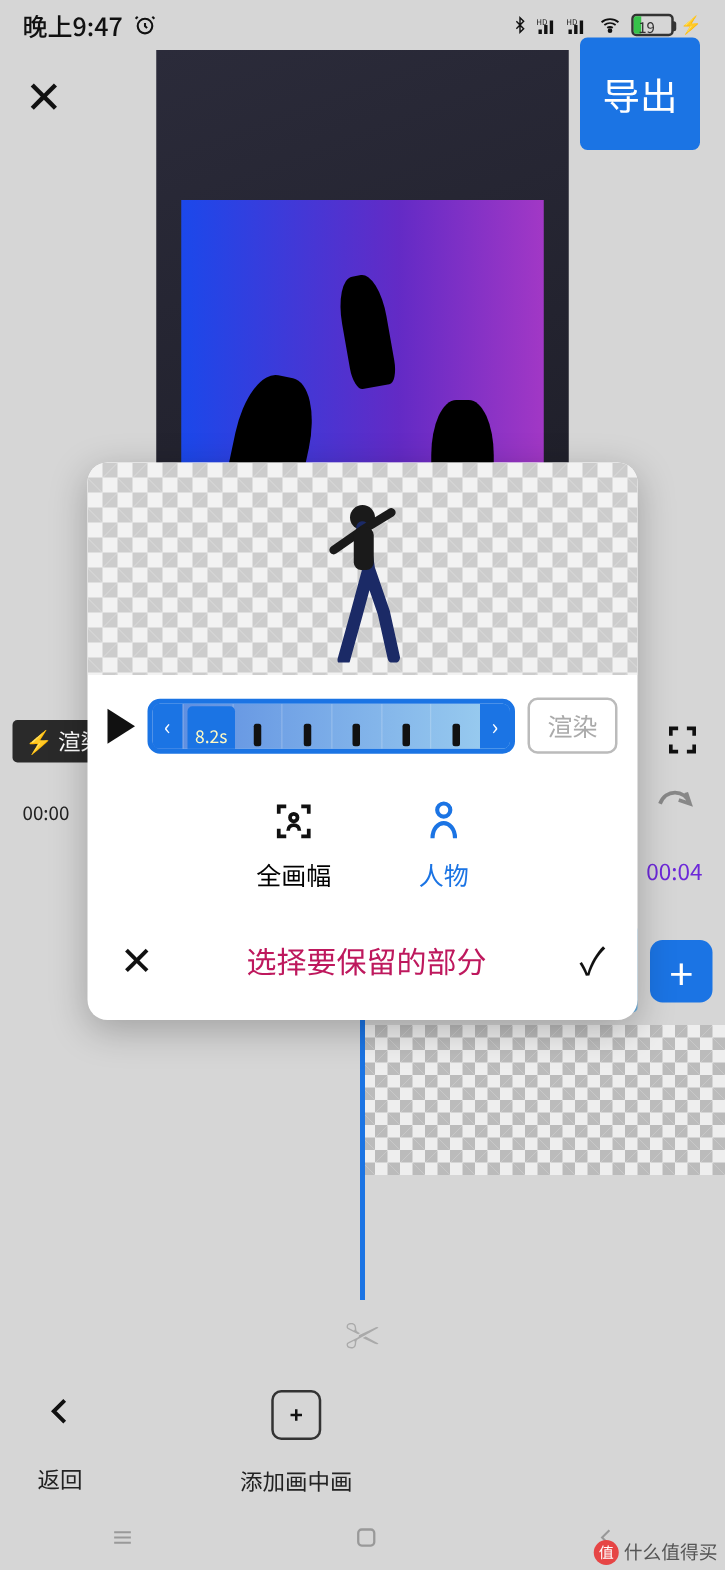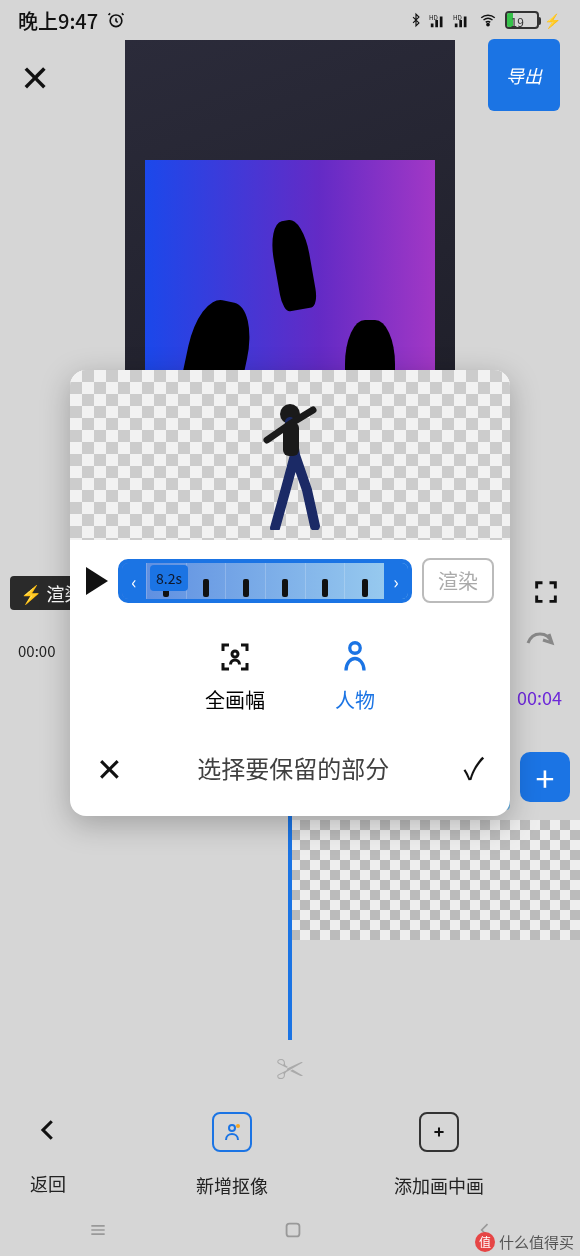--- a/index.html
+++ b/index.html
@@ -47,22 +47,21 @@
     height: 70px;
     display: flex;
     align-items: center;
     justify-content: space-between;
     padding: 0 20px;
   }
   .close-x { font-size: 36px; color: #111; line-height: 1; }
   .export-btn {
     background:#1b74e4; color:#fff;
     padding: 23px 18px; border-radius:6px;
-    font-size:18px;
-    font-style:italic;
+    font-size:30px;
   }
 
   
   .preview {
     position: absolute;
     top: 40px;
     left: 50%;
     transform: translateX(-50%);
     width: 330px;
     height: 530px;
@@ -212,22 +211,22 @@
   }
   .clip-track .handle.r{ margin-left:auto;}
   .clip-track .frames{ position:absolute; left:24px; right:24px; top:0; bottom:0; display:flex;}
   .clip-track .frames span{ flex:1; border-left:1px solid rgba(255,255,255,.2); position:relative;}
   .clip-track .frames span::after{
     content:""; position:absolute; bottom:2px; left:50%; transform:translateX(-50%);
     width:6px; height:18px; background:#111; border-radius:2px;
   }
   .dur-badge{
     position:absolute; top:2px; left:28px;
-    background:#1b74e4; color:#0f172a; font-size:14px;
-    padding:3px 6px; border-radius:4px;
+    background:#1b74e4; color:#fef9c3; font-size:14px;
+    padding:14px 6px; border-radius:4px;
   }
   .render-outline{
     border:2px solid #bbb; color:#aaa;
     padding:6px 14px; border-radius:8px;
     font-size:20px;
   }
   .mode-row{
     display:flex; justify-content:center; gap:70px;
     padding:26px 0 10px 0;
   }
@@ -238,21 +237,21 @@
   .mode-item.active{ color:#1b74e4;}
   .mode-item .icn{
     width:40px; height:40px;
     display:flex; align-items:center; justify-content:center;
   }
   .modal-footer{
     display:flex; align-items:center; justify-content:space-between;
     padding:20px 26px 26px 26px;
   }
   .mf-x{ font-size:32px; color:#111;}
-  .mf-title{ font-size:24px; color:#404040;}
+  .mf-title{ font-size:24px; color:#be185d;}
   .mf-check{ font-size:30px; color:#111;}
 
   
   .watermark{
     position:absolute; bottom:4px; right:6px;
     display:flex; align-items:center; gap:4px;
     font-size:15px; color:#555;
   }
   .watermark .badge{
     width:20px; height:20px; border-radius:50%;
@@ -342,30 +341,20 @@
 <span class="scissors">✂</span>
 
 <div class="bottom-bar">
   <div class="bb-item">
     <span>
       <svg width="30" height="30" viewBox="0 0 24 24" fill="none" stroke="#111" stroke-width="2.5">
           <path d="M15 5l-7 7 7 7"></path>
         </svg>
     </span>
     <span>返回</span>
-  </div>
-  <div class="bb-item" style="margin-left:50px;">
-    <span class="ic" style="border-color:#1b74e4;">
-      <svg width="24" height="24" viewBox="0 0 24 24" fill="none" stroke="#1b74e4" stroke-width="2">
-          <circle cx="12" cy="8" r="3"></circle>
-          <path d="M6 20c0-4 3-6 6-6s6 2 6 6"></path>
-          <circle cx="18" cy="6" r="2" fill="#f5a623" stroke="none"></circle>
-        </svg>
-    </span>
-    <span>新增抠像</span>
   </div>
   <div class="bb-item" style="margin-left:46px;">
     <span class="ic">
       <svg width="22" height="22" viewBox="0 0 24 24" fill="none" stroke="#111" stroke-width="2.2">
           <path d="M12 7v10M7 12h10"></path>
         </svg>
     </span>
     <span>添加画中画</span>
   </div>
 </div>

